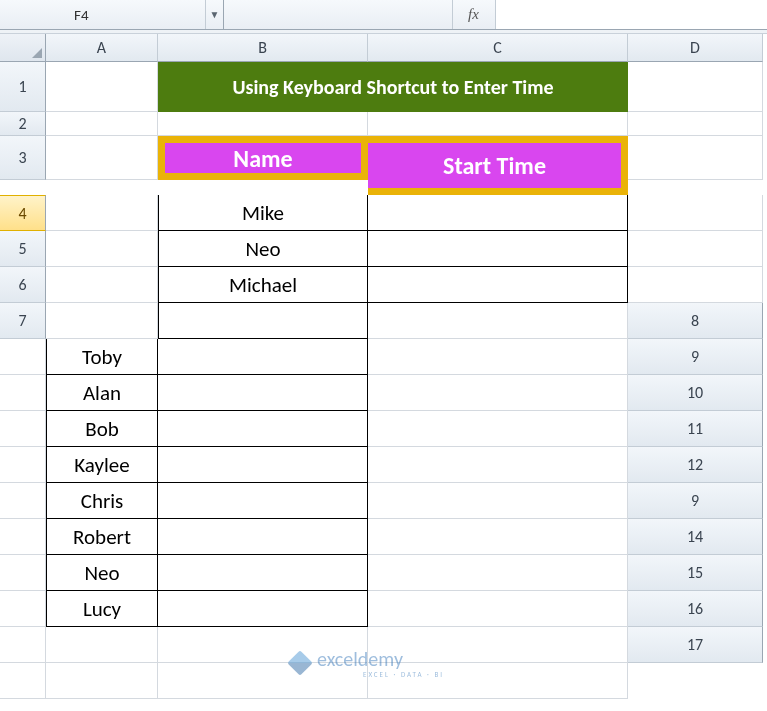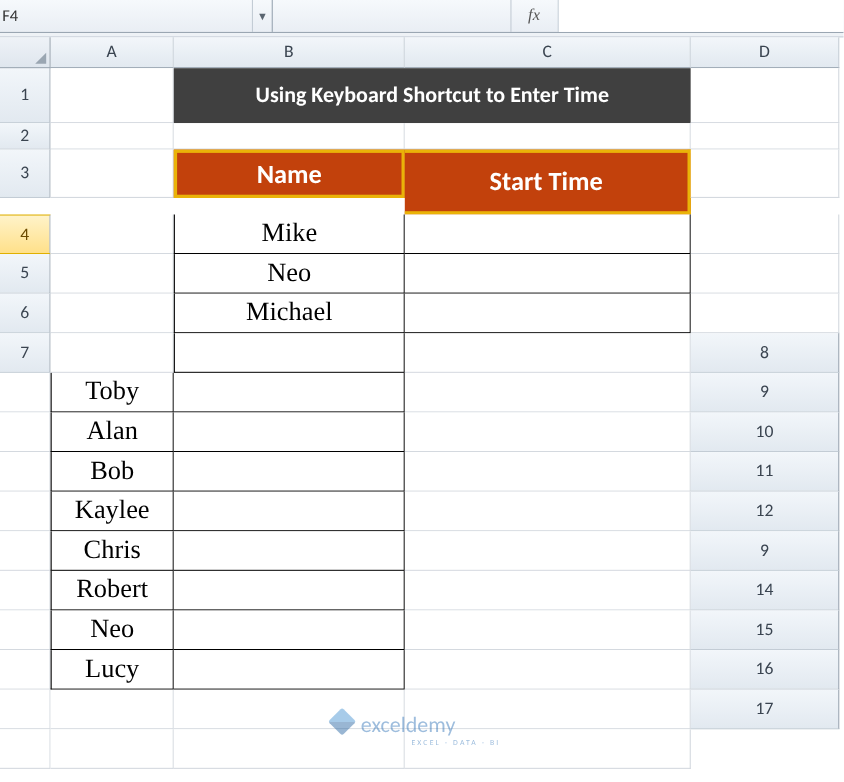--- a/index.html
+++ b/index.html
@@ -20,21 +20,22 @@
     align-items: stretch;
     height: 30px;
     background: linear-gradient(#f6f9fc, #e9eef4);
     border-bottom: 1px solid #9aa6b2;
     font-size: 15px;
     color: #333;
   }
   .namebox-wrap{
     display:flex;
     align-items:center;
-    width:248px;
+    padding-left:72px;
+    width:224px;
     border-right:1px solid #9aa6b2;
   }
   .namebox{
     padding:0 10px 0 2px;
   }
   .name-dd{
     margin-left:auto;
     width:18px;
     height:100%;
     display:flex;
@@ -127,56 +128,55 @@
     display:flex;
     align-items:center;
     background:#fff;
   }
   .r1{height:50px;}
   .r-std{height:36px;}
   .r2{height:24px;}
 
   
   .title-bar{
-    background:#404040;
+    background:#4d7c0f;
     color:#fff;
     font-weight:700;
     font-size:20px;
     justify-content:center;
     border:none;
     grid-column: 3 / span 2;
   }
 
   
   .tbl-hdr{
-    background:#c2410c;
+    background:#d946ef;
     color:#fff;
     font-weight:700;
     font-size:24px;
     justify-content:center;
-    border:3px solid #eab308;
+    border:7px solid #eab308;
   }
   
   .tbl-cell{
     border:1px solid #000;
-    font-size:24px;
+    font-size:21px;
     justify-content:center;
     color:#000;
-    font-family:Liberation Serif, serif;
   }
   .tbl-cell + .tbl-cell,
   .tbl-hdr + .tbl-hdr{ border-left:none; }
 
   
   .wm{
     position:absolute;
-    left:302px;
+    left:291px;
     top:647px;
     display:flex;
-    align-items:flex-start;
+    align-items:center;
     gap:8px;
     opacity:.45;
     color:#2a6fb5;
     font-size:20px;
     font-weight:300;
     pointer-events:none;
   }
   .wm .cube{
     width:18px;height:18px;
     transform:rotate(45deg);

